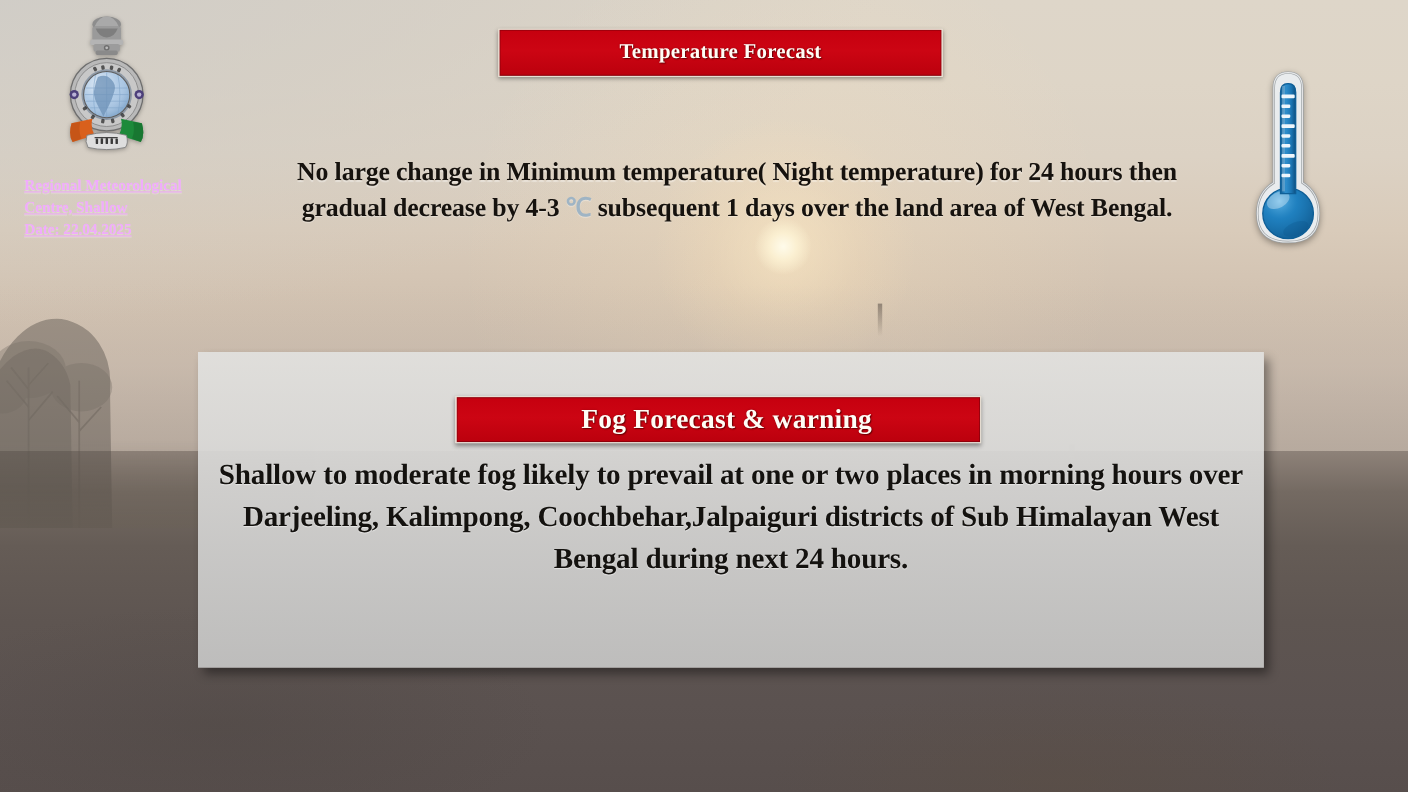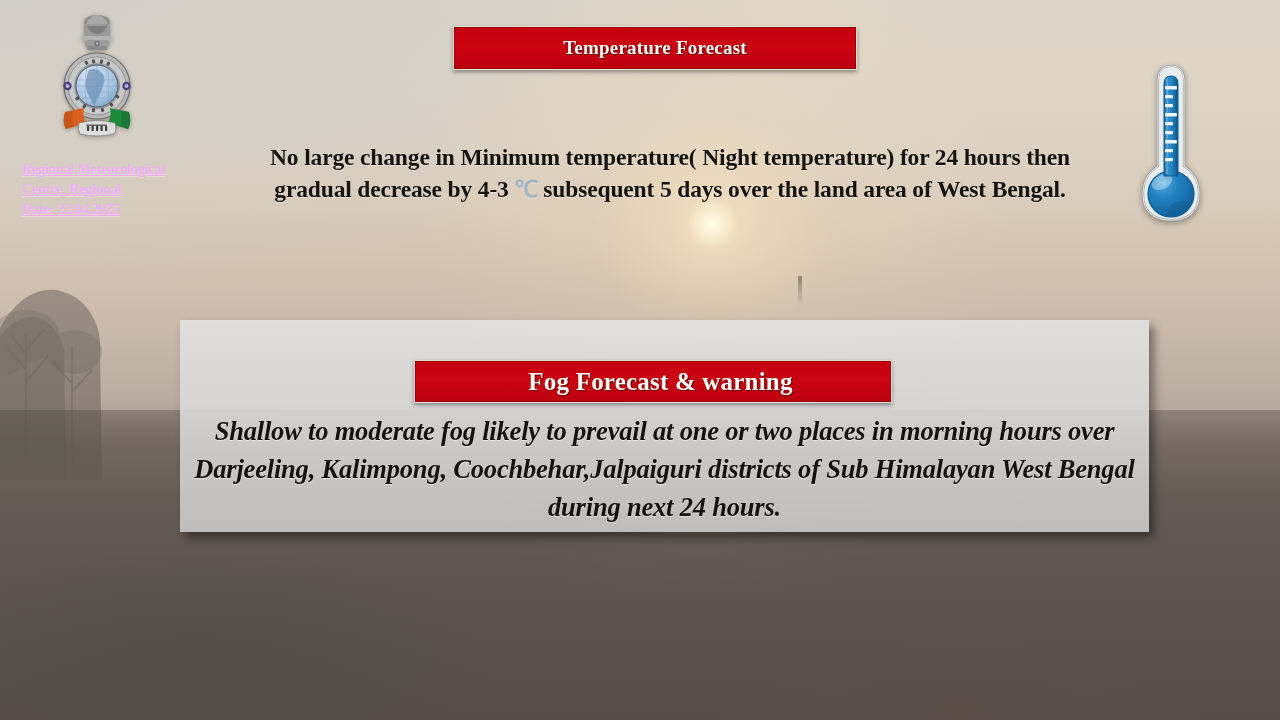--- a/index.html
+++ b/index.html
@@ -128,26 +128,25 @@
   }
   .degc { color:#9fb4c4; font-weight:bold; }
 
   
   .thermo { position:absolute; left:1131px; top:62px; width:80px; height:180px; }
   .thermo svg { width:100%; height:100%; display:block;
     filter:drop-shadow(0 2px 3px rgba(0,0,0,.35)); }
 
   
   #fog-panel {
-    position:absolute; left:180px; top:320px; width:969px; height:212px;
+    position:absolute; left:180px; top:320px; width:969px; height:287px;
     background:linear-gradient(to bottom,
       rgba(226,226,224,.90) 0%, rgba(216,216,215,.90) 46%,
       rgba(198,198,197,.92) 100%);
     box-shadow:5px 6px 9px rgba(0,0,0,.42);
-    font-style:italic;
   }
   .fog-body {
     position:absolute; left:14px; top:92px; width:941px;
     text-align:center;
     font-family:"Liberation Serif", serif;
     font-weight:bold; font-size:26.5px; line-height:1.44;
     color:#14120f; letter-spacing:-.2px;
     text-shadow:0 1px 1px rgba(255,255,255,.55);
   }
 </style>
@@ -271,30 +270,30 @@
           <stop offset="0" stop-color="#ffffff" stop-opacity=".65"></stop>
           <stop offset="55%" stop-color="#ffffff" stop-opacity=".08"></stop>
           <stop offset="100%" stop-color="#3d6e9e" stop-opacity=".28"></stop>
         </radialGradient>
       </defs>
     </svg>
   </div>
 
   <div class="org-block">
     <div>Regional Meteorological</div>
-    <div>Centre, Regional</div>
+    <div>Centre, Shallow</div>
     <div>Date: 22.04.2025</div>
   </div>
 
   <div class="banner" id="temp-banner">
     <span class="banner-text">Temperature Forecast</span>
   </div>
 
   <p class="temp-body">
-    <span>No large change in Minimum temperature( Night temperature) for 24 hours then gradual decrease by 4-3 </span><span class="degc">℃</span><span> subsequent 5 days over the land area of West Bengal.</span>
+    <span>No large change in Minimum temperature( Night temperature) for 24 hours then gradual decrease by 4-3 </span><span class="degc">℃</span><span> subsequent 1 days over the land area of West Bengal.</span>
   </p>
 
   <div class="thermo">
     <svg viewBox="0 0 80 180">
 
       <path d="M40 4 q13 0 13 14 v86 q15 9 15 28 q0 26 -28 26 q-28 0 -28 -26 q0 -19 15 -28
                V18 q0 -14 13 -14 z" fill="#e9ecee" stroke="#9aa0a4" stroke-width="2.2"></path>
       <path d="M40 4 q13 0 13 14 v86 q15 9 15 28 q0 26 -28 26 q-28 0 -28 -26 q0 -19 15 -28
                V18 q0 -14 13 -14 z" fill="none" stroke="#ffffff" stroke-width="1" opacity=".75"></path>
 

